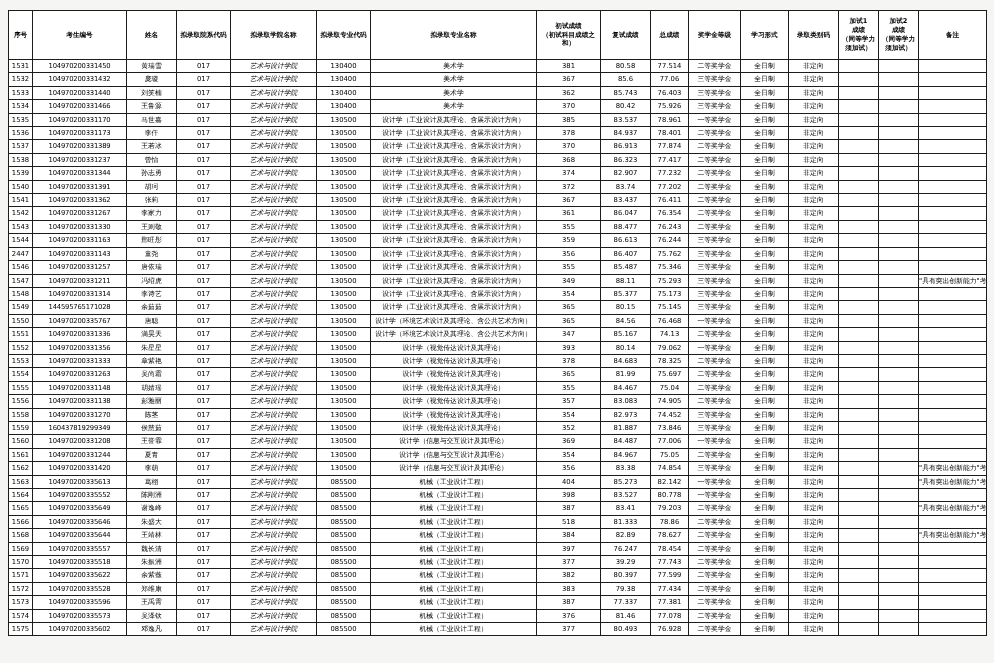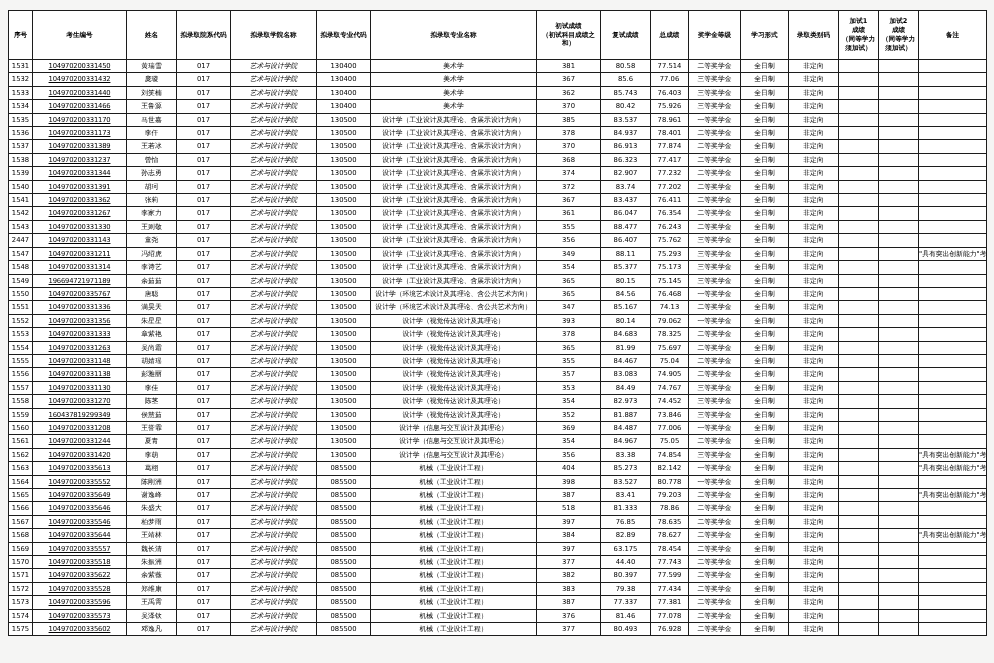--- a/index.html
+++ b/index.html
@@ -32,21 +32,21 @@
     white-space:pre-line;
     height:46px;
     padding:1px 0;
   }
   table.adm td{
     font-size:6.8px;
     height:12.4px;
     line-height:12.4px;
     white-space:nowrap;
   }
-  td.c-id{font-size:6.6px;letter-spacing:-0.2px;text-decoration:underline;}
+  td.c-id{font-size:6.6px;letter-spacing:-0.2px;}
   td.c-major{font-size:6.6px;margin-left:22px;}
   td.c-remark{font-size:5.6px;}
   td.c-college{font-size:6.6px;font-style:italic;}
 </style>
 </head>
 <body>
 
 <div class="sheet">
   <table class="adm">
     <colgroup>
@@ -323,38 +323,74 @@
           <td class="c-retest">88.477</td>
           <td class="c-total">76.243</td>
           <td class="c-scholarship">二等奖学金</td>
           <td class="c-mode">全日制</td>
           <td class="c-category">非定向</td>
           <td class="c-extra1"></td>
           <td class="c-extra2"></td>
           <td class="c-remark"></td>
         </tr>
         <tr>
+          <td class="c-seq">1544</td>
+          <td class="c-id">104970200331163</td>
+          <td class="c-name">邢旺彤</td>
+          <td class="c-dept_code">017</td>
+          <td class="c-college">艺术与设计学院</td>
+          <td class="c-major_code">130500</td>
+          <td class="c-major">设计学（工业设计及其理论、含展示设计方向）</td>
+          <td class="c-initial">359</td>
+          <td class="c-retest">86.613</td>
+          <td class="c-total">76.244</td>
+          <td class="c-scholarship">三等奖学金</td>
+          <td class="c-mode">全日制</td>
+          <td class="c-category">非定向</td>
+          <td class="c-extra1"></td>
+          <td class="c-extra2"></td>
+          <td class="c-remark"></td>
+        </tr>
+        <tr>
           <td class="c-seq">2447</td>
           <td class="c-id">104970200331143</td>
           <td class="c-name">童尧</td>
           <td class="c-dept_code">017</td>
           <td class="c-college">艺术与设计学院</td>
           <td class="c-major_code">130500</td>
           <td class="c-major">设计学（工业设计及其理论、含展示设计方向）</td>
           <td class="c-initial">356</td>
           <td class="c-retest">86.407</td>
           <td class="c-total">75.762</td>
           <td class="c-scholarship">三等奖学金</td>
           <td class="c-mode">全日制</td>
           <td class="c-category">非定向</td>
           <td class="c-extra1"></td>
           <td class="c-extra2"></td>
           <td class="c-remark"></td>
         </tr>
         <tr>
+          <td class="c-seq">1546</td>
+          <td class="c-id">104970200331257</td>
+          <td class="c-name">唐依瑞</td>
+          <td class="c-dept_code">017</td>
+          <td class="c-college">艺术与设计学院</td>
+          <td class="c-major_code">130500</td>
+          <td class="c-major">设计学（工业设计及其理论、含展示设计方向）</td>
+          <td class="c-initial">355</td>
+          <td class="c-retest">85.487</td>
+          <td class="c-total">75.346</td>
+          <td class="c-scholarship">三等奖学金</td>
+          <td class="c-mode">全日制</td>
+          <td class="c-category">非定向</td>
+          <td class="c-extra1"></td>
+          <td class="c-extra2"></td>
+          <td class="c-remark"></td>
+        </tr>
+        <tr>
           <td class="c-seq">1547</td>
           <td class="c-id">104970200331211</td>
           <td class="c-name">冯绍虎</td>
           <td class="c-dept_code">017</td>
           <td class="c-college">艺术与设计学院</td>
           <td class="c-major_code">130500</td>
           <td class="c-major">设计学（工业设计及其理论、含展示设计方向）</td>
           <td class="c-initial">349</td>
           <td class="c-retest">88.11</td>
           <td class="c-total">75.293</td>
@@ -378,21 +414,21 @@
           <td class="c-total">75.173</td>
           <td class="c-scholarship">三等奖学金</td>
           <td class="c-mode">全日制</td>
           <td class="c-category">非定向</td>
           <td class="c-extra1"></td>
           <td class="c-extra2"></td>
           <td class="c-remark"></td>
         </tr>
         <tr>
           <td class="c-seq">1549</td>
-          <td class="c-id">196694721971189</td>
+          <td class="c-id">144595765171028</td>
           <td class="c-name">余茹茹</td>
           <td class="c-dept_code">017</td>
           <td class="c-college">艺术与设计学院</td>
           <td class="c-major_code">130500</td>
           <td class="c-major">设计学（工业设计及其理论、含展示设计方向）</td>
           <td class="c-initial">365</td>
           <td class="c-retest">80.15</td>
           <td class="c-total">75.145</td>
           <td class="c-scholarship">三等奖学金</td>
           <td class="c-mode">全日制</td>
@@ -521,38 +557,20 @@
           <td class="c-retest">83.083</td>
           <td class="c-total">74.905</td>
           <td class="c-scholarship">二等奖学金</td>
           <td class="c-mode">全日制</td>
           <td class="c-category">非定向</td>
           <td class="c-extra1"></td>
           <td class="c-extra2"></td>
           <td class="c-remark"></td>
         </tr>
         <tr>
-          <td class="c-seq">1557</td>
-          <td class="c-id">104970200331130</td>
-          <td class="c-name">李佳</td>
-          <td class="c-dept_code">017</td>
-          <td class="c-college">艺术与设计学院</td>
-          <td class="c-major_code">130500</td>
-          <td class="c-major">设计学（视觉传达设计及其理论）</td>
-          <td class="c-initial">353</td>
-          <td class="c-retest">84.49</td>
-          <td class="c-total">74.767</td>
-          <td class="c-scholarship">三等奖学金</td>
-          <td class="c-mode">全日制</td>
-          <td class="c-category">非定向</td>
-          <td class="c-extra1"></td>
-          <td class="c-extra2"></td>
-          <td class="c-remark"></td>
-        </tr>
-        <tr>
           <td class="c-seq">1558</td>
           <td class="c-id">104970200331270</td>
           <td class="c-name">陈茎</td>
           <td class="c-dept_code">017</td>
           <td class="c-college">艺术与设计学院</td>
           <td class="c-major_code">130500</td>
           <td class="c-major">设计学（视觉传达设计及其理论）</td>
           <td class="c-initial">354</td>
           <td class="c-retest">82.973</td>
           <td class="c-total">74.452</td>
@@ -701,38 +719,20 @@
           <td class="c-retest">81.333</td>
           <td class="c-total">78.86</td>
           <td class="c-scholarship">二等奖学金</td>
           <td class="c-mode">全日制</td>
           <td class="c-category">非定向</td>
           <td class="c-extra1"></td>
           <td class="c-extra2"></td>
           <td class="c-remark"></td>
         </tr>
         <tr>
-          <td class="c-seq">1567</td>
-          <td class="c-id">104970200335546</td>
-          <td class="c-name">柏梦雨</td>
-          <td class="c-dept_code">017</td>
-          <td class="c-college">艺术与设计学院</td>
-          <td class="c-major_code">085500</td>
-          <td class="c-major">机械（工业设计工程）</td>
-          <td class="c-initial">397</td>
-          <td class="c-retest">76.85</td>
-          <td class="c-total">78.635</td>
-          <td class="c-scholarship">二等奖学金</td>
-          <td class="c-mode">全日制</td>
-          <td class="c-category">非定向</td>
-          <td class="c-extra1"></td>
-          <td class="c-extra2"></td>
-          <td class="c-remark"></td>
-        </tr>
-        <tr>
           <td class="c-seq">1568</td>
           <td class="c-id">104970200335644</td>
           <td class="c-name">王靖林</td>
           <td class="c-dept_code">017</td>
           <td class="c-college">艺术与设计学院</td>
           <td class="c-major_code">085500</td>
           <td class="c-major">机械（工业设计工程）</td>
           <td class="c-initial">384</td>
           <td class="c-retest">82.89</td>
           <td class="c-total">78.627</td>
@@ -745,39 +745,39 @@
         </tr>
         <tr>
           <td class="c-seq">1569</td>
           <td class="c-id">104970200335557</td>
           <td class="c-name">魏长清</td>
           <td class="c-dept_code">017</td>
           <td class="c-college">艺术与设计学院</td>
           <td class="c-major_code">085500</td>
           <td class="c-major">机械（工业设计工程）</td>
           <td class="c-initial">397</td>
-          <td class="c-retest">63.175</td>
+          <td class="c-retest">76.247</td>
           <td class="c-total">78.454</td>
           <td class="c-scholarship">二等奖学金</td>
           <td class="c-mode">全日制</td>
           <td class="c-category">非定向</td>
           <td class="c-extra1"></td>
           <td class="c-extra2"></td>
           <td class="c-remark"></td>
         </tr>
         <tr>
           <td class="c-seq">1570</td>
           <td class="c-id">104970200335518</td>
           <td class="c-name">朱振洲</td>
           <td class="c-dept_code">017</td>
           <td class="c-college">艺术与设计学院</td>
           <td class="c-major_code">085500</td>
           <td class="c-major">机械（工业设计工程）</td>
           <td class="c-initial">377</td>
-          <td class="c-retest">44.40</td>
+          <td class="c-retest">39.29</td>
           <td class="c-total">77.743</td>
           <td class="c-scholarship">二等奖学金</td>
           <td class="c-mode">全日制</td>
           <td class="c-category">非定向</td>
           <td class="c-extra1"></td>
           <td class="c-extra2"></td>
           <td class="c-remark"></td>
         </tr>
         <tr>
           <td class="c-seq">1571</td>

